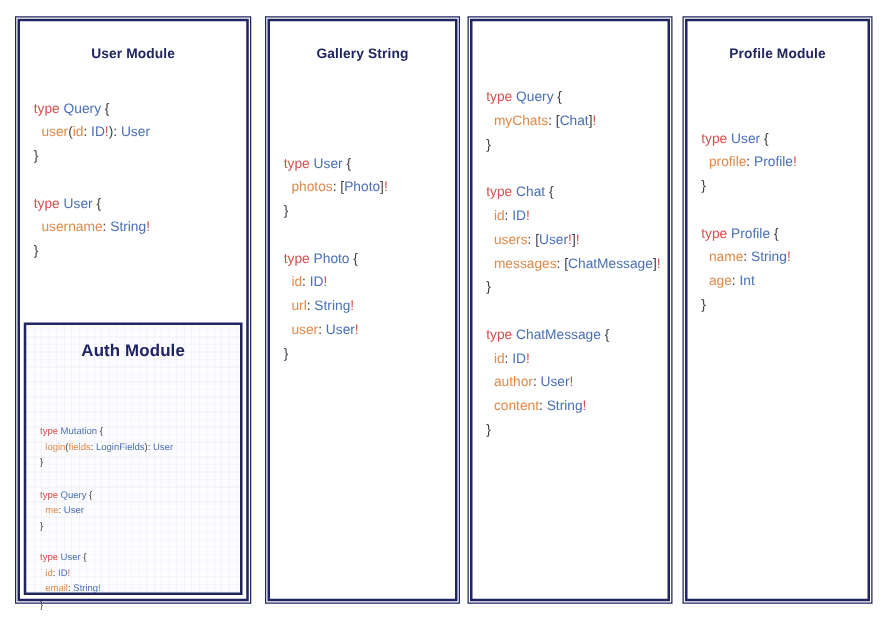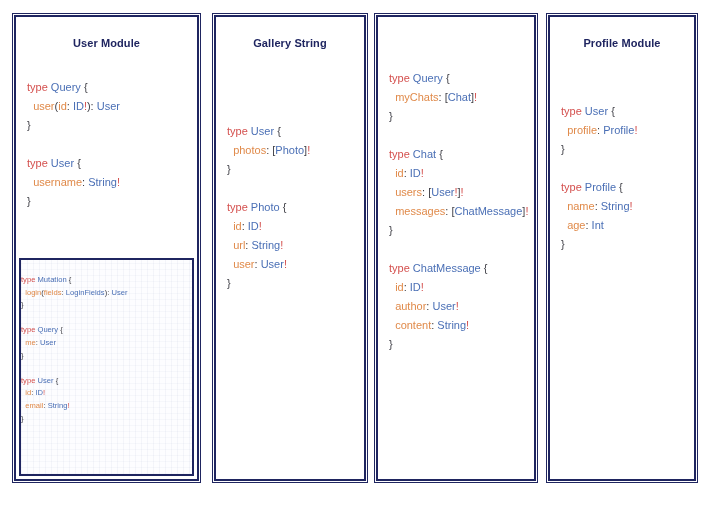--- a/index.html
+++ b/index.html
@@ -85,39 +85,40 @@
       #fdfdff;
   }
   .subpanel .panel-title {
     font-size: 13.5px;
     margin-top: 13px;
   }
   .subpanel .code {
     font-size: 7.6px;
     line-height: 12.6px;
   }
-  .subpanel .code-body { padding: 0 0; }
+  .subpanel .code-body { padding: 0 11px; margin-top: 36px; }
   .subpanel .blk + .blk { margin-top: 12.6px; }
 
   
   .gap-user    { height: 28px; }
   .gap-gallery { height: 72px; }
   .gap-chat    { height: 52px; }
   .gap-profile { height: 52px; }
   .gap-auth    { height: 14px; }
 </style>
 </head>
 <body>
 
 <div class="panel p-user">
   <div class="panel-title">User Module</div>
   <div class="gap-user"></div>
   <div class="code code-body"><div class="blk"><div class="codeline"><span class="t-kw">type</span> <span class="t-type">Query</span> <span class="t-punc">{</span></div><div class="codeline">  <span class="t-field">user</span><span class="t-punc">(</span><span class="t-field">id</span><span class="t-punc">:</span> <span class="t-type">ID</span><span class="t-bang">!</span><span class="t-punc">):</span> <span class="t-type">User</span></div><div class="codeline"><span class="t-punc">}</span></div></div><div class="blk"><div class="codeline"><span class="t-kw">type</span> <span class="t-type">User</span> <span class="t-punc">{</span></div><div class="codeline">  <span class="t-field">username</span><span class="t-punc">:</span> <span class="t-type">String</span><span class="t-bang">!</span></div><div class="codeline"><span class="t-punc">}</span></div></div></div>
 
   <div class="subpanel">
+    <div class="panel-title">Auth Module</div>
     <div class="gap-auth"></div>
     <div class="code code-body"><div class="blk"><div class="codeline"><span class="t-kw">type</span> <span class="t-type">Mutation</span> <span class="t-punc">{</span></div><div class="codeline">  <span class="t-field">login</span><span class="t-punc">(</span><span class="t-field">fields</span><span class="t-punc">:</span> <span class="t-type">LoginFields</span><span class="t-punc">):</span> <span class="t-type">User</span></div><div class="codeline"><span class="t-punc">}</span></div></div><div class="blk"><div class="codeline"><span class="t-kw">type</span> <span class="t-type">Query</span> <span class="t-punc">{</span></div><div class="codeline">  <span class="t-field">me</span><span class="t-punc">:</span> <span class="t-type">User</span></div><div class="codeline"><span class="t-punc">}</span></div></div><div class="blk"><div class="codeline"><span class="t-kw">type</span> <span class="t-type">User</span> <span class="t-punc">{</span></div><div class="codeline">  <span class="t-field">id</span><span class="t-punc">:</span> <span class="t-type">ID</span><span class="t-bang">!</span></div><div class="codeline">  <span class="t-field">email</span><span class="t-punc">:</span> <span class="t-type">String</span><span class="t-bang">!</span></div><div class="codeline"><span class="t-punc">}</span></div></div></div>
   </div>
 </div>
 
 <div class="panel p-gallery">
   <div class="panel-title">Gallery String</div>
   <div class="gap-gallery"></div>
   <div class="code code-body"><div class="blk"><div class="codeline"><span class="t-kw">type</span> <span class="t-type">User</span> <span class="t-punc">{</span></div><div class="codeline">  <span class="t-field">photos</span><span class="t-punc">:</span> <span class="t-brk">[</span><span class="t-type">Photo</span><span class="t-brk">]</span><span class="t-bang">!</span></div><div class="codeline"><span class="t-punc">}</span></div></div><div class="blk"><div class="codeline"><span class="t-kw">type</span> <span class="t-type">Photo</span> <span class="t-punc">{</span></div><div class="codeline">  <span class="t-field">id</span><span class="t-punc">:</span> <span class="t-type">ID</span><span class="t-bang">!</span></div><div class="codeline">  <span class="t-field">url</span><span class="t-punc">:</span> <span class="t-type">String</span><span class="t-bang">!</span></div><div class="codeline">  <span class="t-field">user</span><span class="t-punc">:</span> <span class="t-type">User</span><span class="t-bang">!</span></div><div class="codeline"><span class="t-punc">}</span></div></div></div>
 </div>

